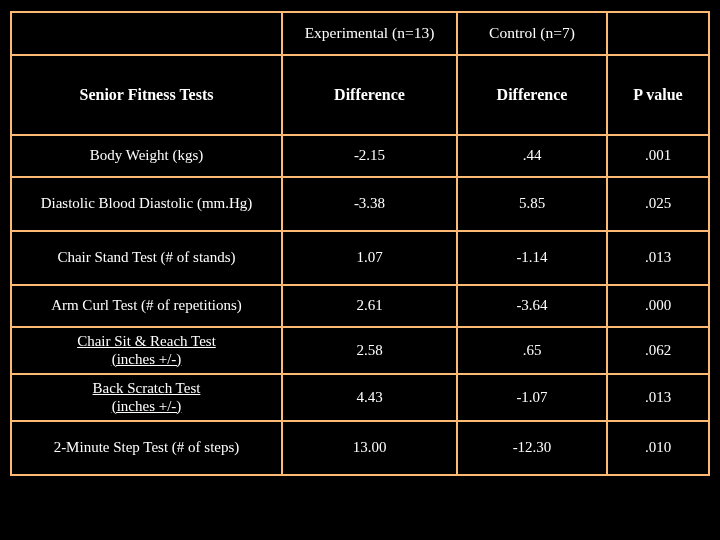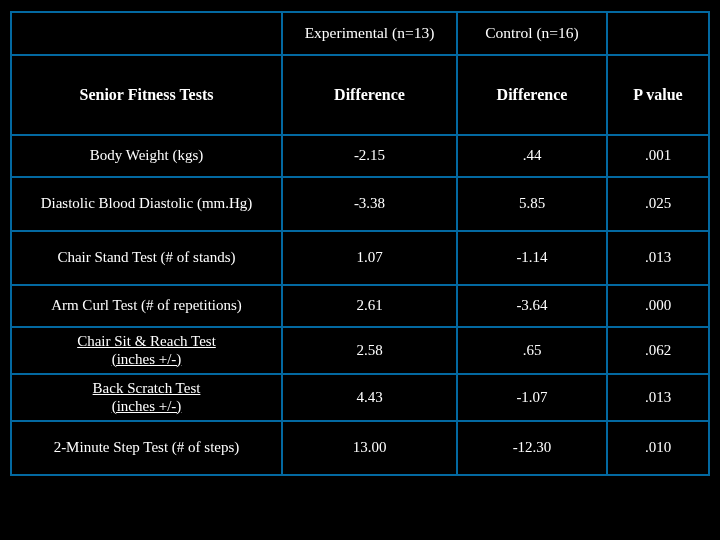--- a/index.html
+++ b/index.html
@@ -23,21 +23,21 @@
   table.fitness-table {
     position: absolute;
     left: 10px;
     top: 11px;
     width: 698px;
     border-collapse: collapse;
     table-layout: fixed;
     background: #000000;
   }
   table.fitness-table td {
-    border: 2px solid #0369a1;
+    border: 2px solid #fdba74;
     background: #000000;
     color: #ffffff;
     text-align: center;
     vertical-align: middle;
     padding: 0 3px;
     font-size: 15px;
     line-height: 1.18;
   }
   col.c-test   { width: 271px; }
   col.c-exp    { width: 175px; }
@@ -70,21 +70,21 @@
       <col class="c-test">
       <col class="c-exp">
       <col class="c-ctl">
       <col class="c-p">
     </colgroup>
     <tbody>
 
       <tr class="group-head">
         <td class="blank-cell"></td>
         <td>Experimental (n=13)</td>
-        <td>Control (n=16)</td>
+        <td>Control (n=7)</td>
         <td></td>
       </tr>
 
       <tr class="col-head">
         <td class="row-label-head">Senior Fitness Tests</td>
         <td>Difference</td>
         <td>Difference</td>
         <td>P value</td>
       </tr>
 

